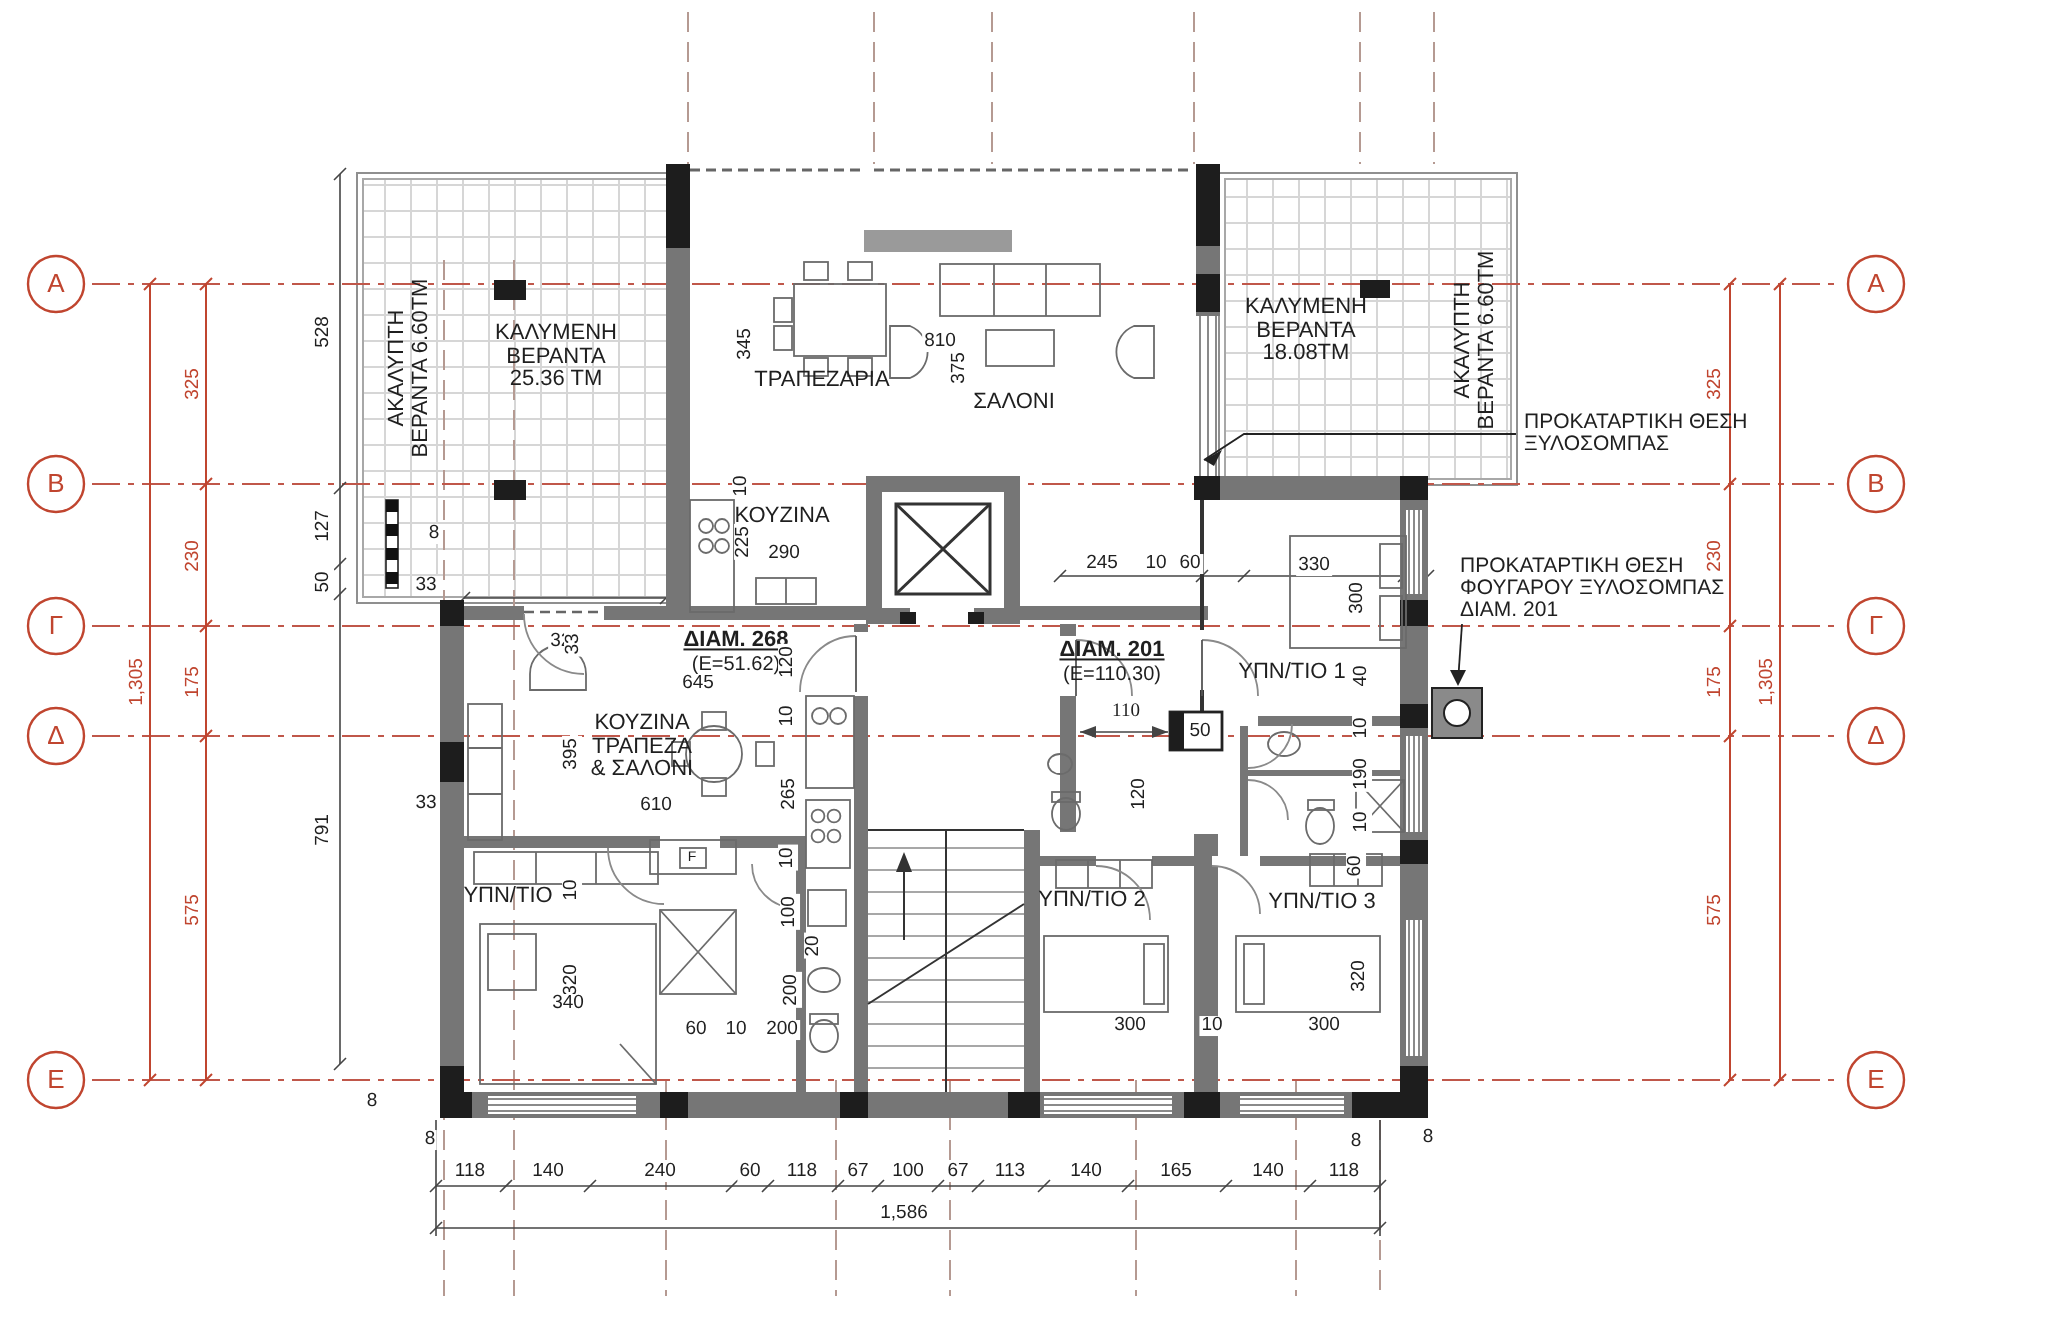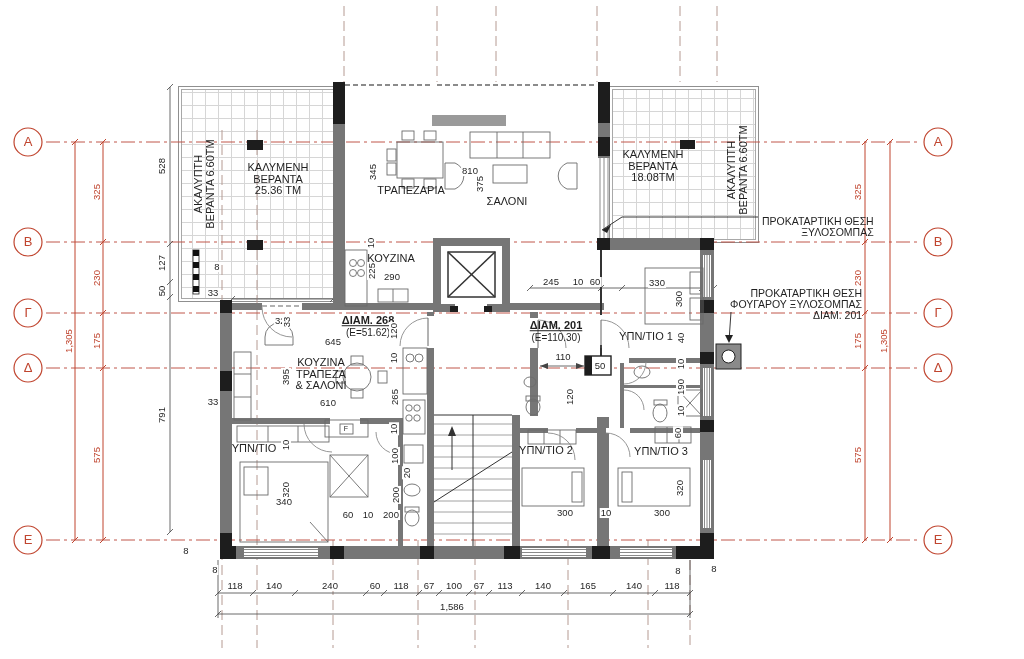--- a/index.html
+++ b/index.html
@@ -12,21 +12,21 @@
        repeating-linear-gradient(90deg,#d6d6d6 0 1px,transparent 1px 13px),
        repeating-linear-gradient(0deg,#d6d6d6 0 1px,transparent 1px 13px);}
   .t{position:absolute;transform:translate(-50%,-50%);white-space:nowrap;color:#1f1f1f;line-height:1.05;}
   .rot{transform:translate(-50%,-50%) rotate(-90deg);}
   .dim{font-size:9.5px;background:#fff;padding:0 1px;}
   .room{font-size:11px;}
   .small{font-size:10px;}
   .red{color:#c0452f;}
   .gl{font-size:13px;color:#c0452f;}
   .diam{font-size:11px;font-weight:bold;text-decoration:underline;}
-  .ann{font-size:10.5px;text-align:right;transform:none;margin-top:10px;}
+  .ann{font-size:10.5px;text-align:left;transform:none;}
   .ctr{text-align:center;}
 </style>
 </head>
 <body>
 
 <div id="plan">
 
   <div class="tiles" style="left:178px;top:86px;width:163px;height:214px;"></div>
   <div class="tiles" style="left:609px;top:86px;width:148px;height:155px;"></div>
 
@@ -493,29 +493,29 @@
   <div class="t dim" style="left:283px;top:293px;margin-top:28px;">322</div>
   <div class="t rot dim" style="left:287px;top:322px;">33</div>
   <div class="t rot dim" style="left:371px;top:243px;">10</div>
   <div class="t rot dim" style="left:372px;top:271px;">225</div>
   <div class="t dim" style="left:392px;top:277px;">290</div>
   <div class="t dim" style="left:551px;top:282px;">245</div>
   <div class="t dim" style="left:578px;top:282px;">10</div>
   <div class="t dim" style="left:595px;top:282px;">60</div>
   <div class="t dim" style="left:657px;top:283px;">330</div>
   <div class="t rot dim" style="left:679px;top:299px;">300</div>
-  <div class="t dim" style="left:563px;top:357px;">110</div>
+  <div class="t dim" style="left:563px;top:357px;font-family:Liberation Serif, serif;">110</div>
   <div class="t rot dim" style="left:570px;top:397px;">120</div>
   <div class="t dim" style="left:600px;top:366px;background:none;">50</div>
   <div class="t rot dim" style="left:681px;top:338px;">40</div>
   <div class="t rot dim" style="left:681px;top:364px;">10</div>
   <div class="t rot dim" style="left:681px;top:387px;">190</div>
   <div class="t rot dim" style="left:681px;top:411px;">10</div>
   <div class="t rot dim" style="left:678px;top:433px;">60</div>
-  <div class="t dim" style="left:333px;top:342px;">645</div>
+  <div class="t dim" style="left:349px;top:342px;">645</div>
   <div class="t rot dim" style="left:394px;top:331px;">120</div>
   <div class="t rot dim" style="left:394px;top:358px;">10</div>
   <div class="t rot dim" style="left:395px;top:397px;">265</div>
   <div class="t rot dim" style="left:394px;top:429px;">10</div>
   <div class="t rot dim" style="left:395px;top:456px;">100</div>
   <div class="t rot dim" style="left:407px;top:473px;">20</div>
   <div class="t rot dim" style="left:396px;top:495px;">200</div>
   <div class="t rot dim" style="left:286px;top:377px;">395</div>
   <div class="t dim" style="left:328px;top:403px;">610</div>
   <div class="t dim" style="left:213px;top:402px;">33</div>

